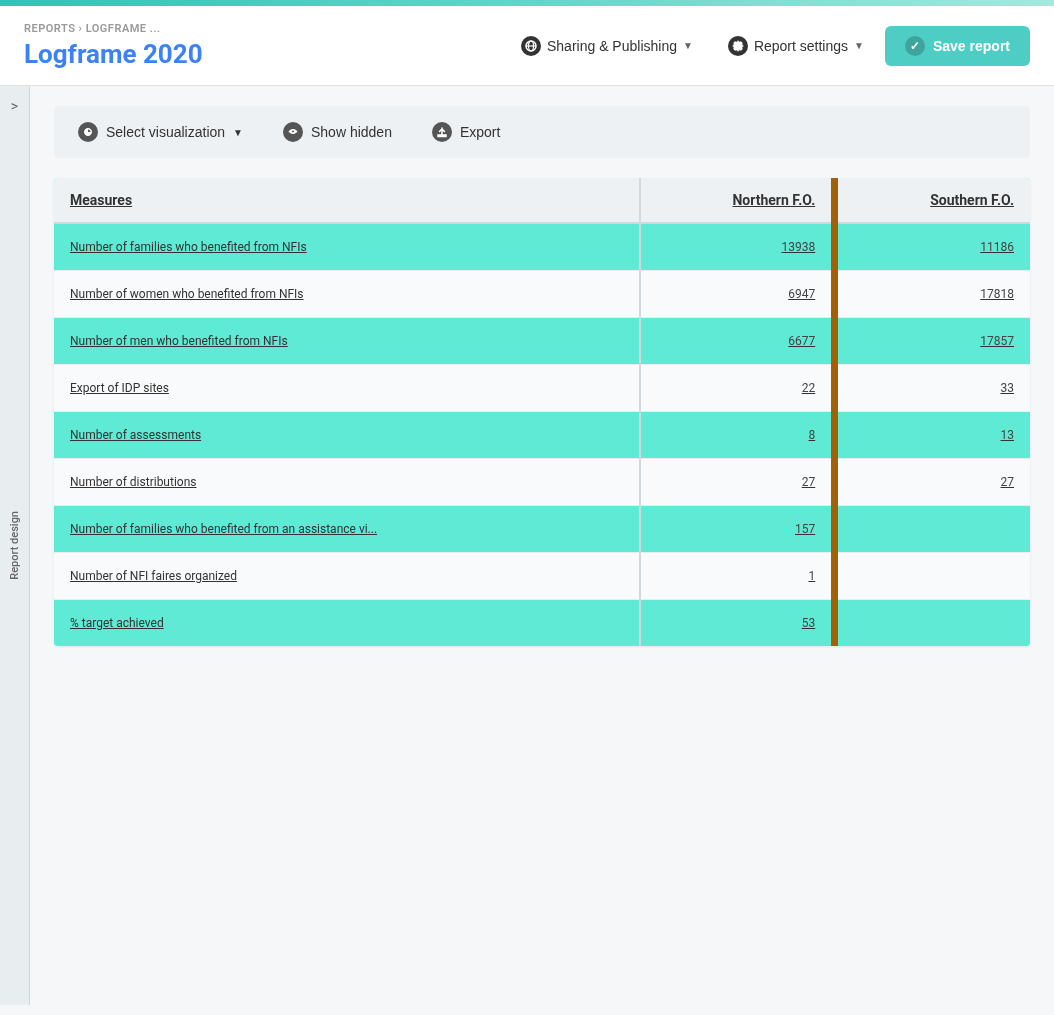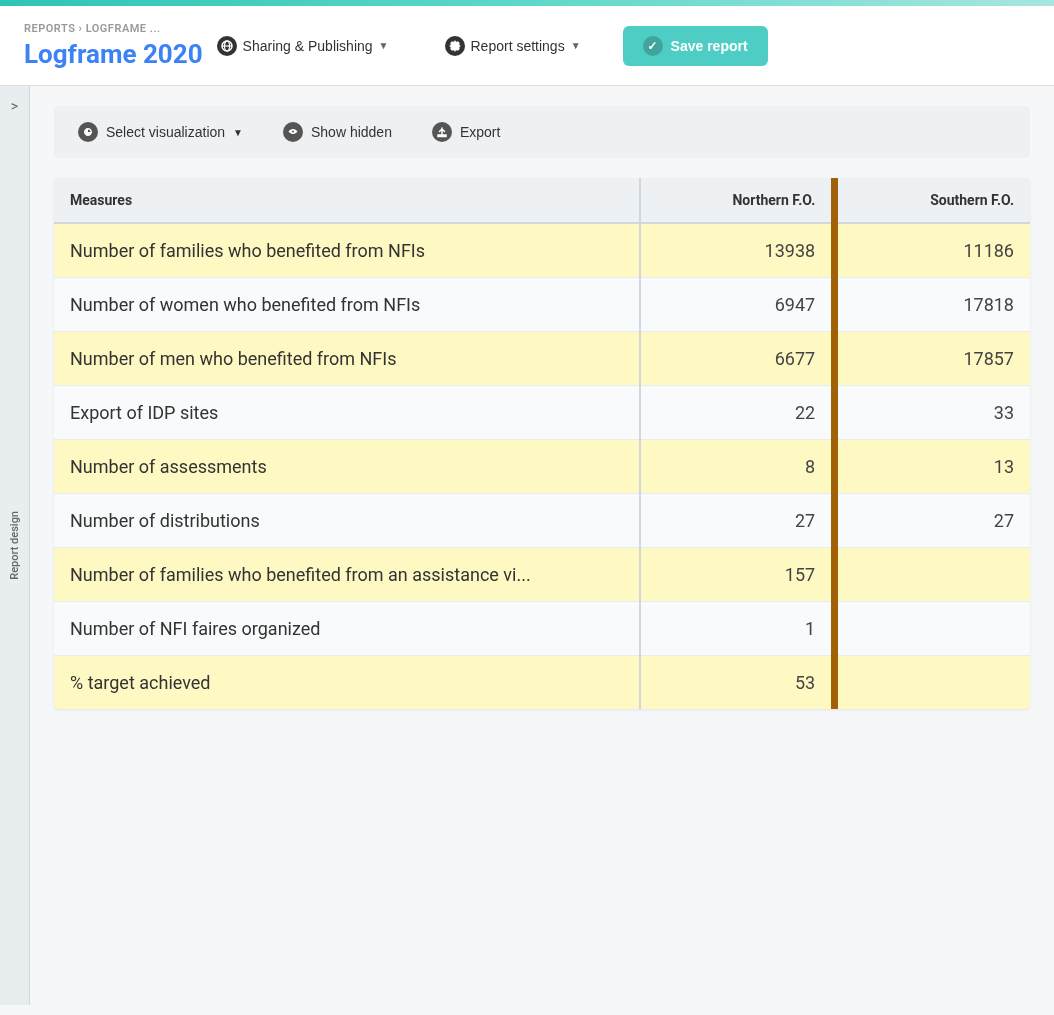--- a/index.html
+++ b/index.html
@@ -14,21 +14,21 @@
       height: 6px;
       background: linear-gradient(to right, #2ec4b6, #5dd8c8, #a8e6df);
     }
 
     
     .header {
       background: #fff;
       padding: 16px 24px;
       display: flex;
       align-items: center;
-      justify-content: flex-start;
+      justify-content: space-between;
       border-bottom: 1px solid #e0e0e0;
     }
 
     .header-left {
       display: flex;
       flex-direction: column;
     }
 
     .breadcrumb {
       font-size: 11px;
@@ -45,21 +45,21 @@
 
     .page-title {
       font-size: 26px;
       font-weight: 700;
       color: #3b82f6;
     }
 
     .header-actions {
       display: flex;
       align-items: center;
-      gap: 28px;
+      gap: 7px;
     }
 
     .header-btn {
       display: flex;
       align-items: center;
       gap: 6px;
       padding: 8px 14px;
       border: none;
       border-radius: 4px;
       cursor: pointer;
@@ -189,44 +189,45 @@
       align-items: center;
       justify-content: center;
       color: #fff;
       font-size: 10px;
     }
 
     
     .data-table {
       width: 100%;
       border-collapse: collapse;
-      background: #fef9c3;
+      background: #5eead4;
       border-radius: 4px;
       overflow: hidden;
       box-shadow: 0 1px 3px rgba(0,0,0,0.08);
+      text-decoration: underline;
     }
 
     .data-table th {
       background: #eef1f3;
       padding: 14px 16px;
       text-align: right;
       font-size: 14px;
       font-weight: 700;
       color: #333;
       border-bottom: 2px solid #d0d8de;
     }
 
     .data-table th.col-measure {
       text-align: left;
       width: 60%;
     }
 
     .data-table td {
       padding: 16px 16px;
-      font-size: 18px;
+      font-size: 12px;
       color: #444;
       border-bottom: 1px solid #e8edf0;
     }
 
     .data-table td.col-measure {
       text-align: left;
       color: #333;
     }
 
     .data-table td.col-value {

